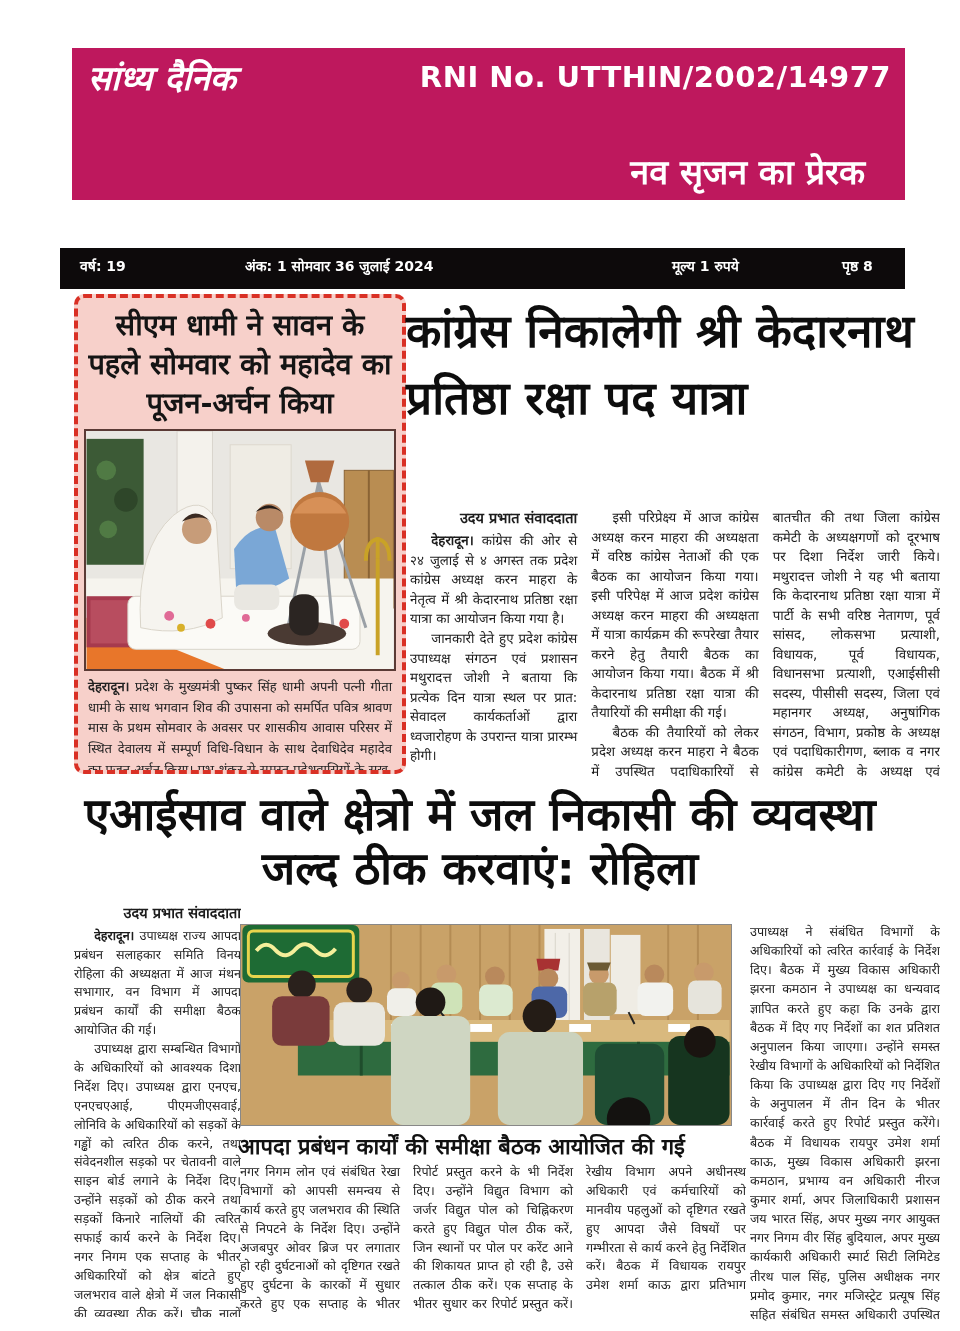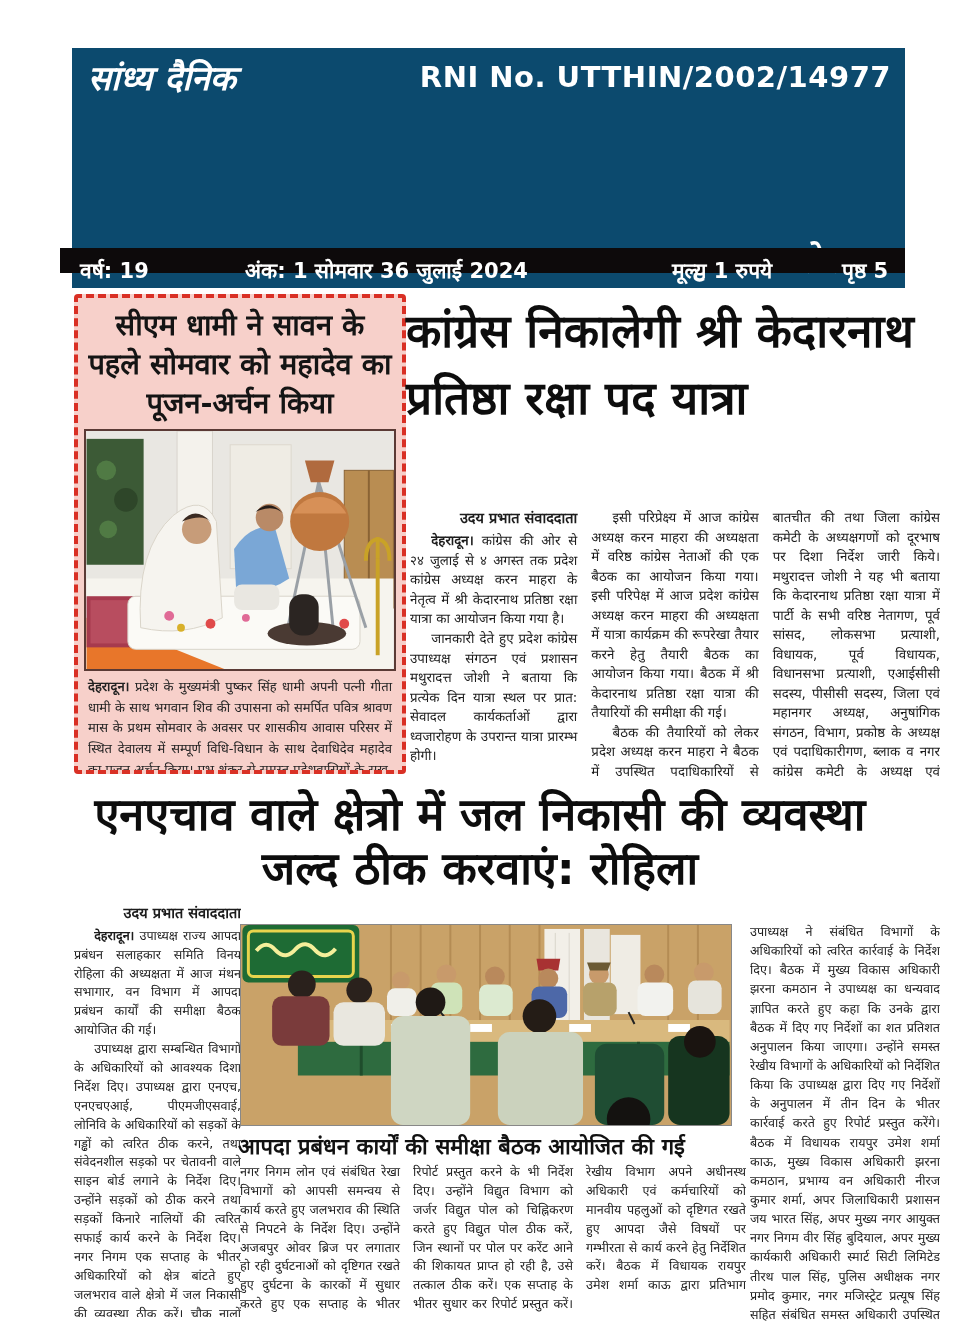--- a/index.html
+++ b/index.html
@@ -1,35 +1,35 @@
 <!DOCTYPE html>
 <html lang="hi"><head>
 <meta charset="utf-8">
 <style>
   * { margin:0; padding:0; box-sizing:border-box; }
   body { background:#ffffff; font-family:"DejaVu Sans", sans-serif; }
   .page { position:relative; width:960px; height:1331px; background:#ffffff; overflow:hidden; }
 
   
-  .masthead { position:absolute; left:72px; top:48px; width:833px; height:240px; background:#0c4a6e; color:#fff; }
+  .masthead { position:absolute; left:72px; top:48px; width:833px; height:152px; background:#be185d; color:#fff; }
   .edition { position:absolute; left:16px; top:6px; font-size:34px; font-weight:800; font-style:italic; }
   .rni { position:absolute; right:14px; top:12px; font-size:29px; font-weight:800; letter-spacing:.5px;text-align:right; }
   .paper-title { position:absolute; left:0; right:0; top:44px; text-align:center; font-size:94px; font-weight:800; line-height:1; letter-spacing:1px; white-space:nowrap; }
   .tagline { position:absolute; right:40px; bottom:6px; font-size:34px; font-weight:800;margin-top:6px; }
 
   
-  .infobar { position:absolute; left:60px; top:248px; width:845px; height:25px; background:#0d0a0b; color:#fff; font-weight:800; font-size:21px; }
+  .infobar { position:absolute; left:60px; top:248px; width:845px; height:41px; background:#0d0a0b; color:#fff; font-weight:800; font-size:14px; }
   .infobar span { position:absolute; top:8px; white-space:nowrap; }
   .ib-year  { left:20px; }
   .ib-issue { left:185px; }
   .ib-price { left:612px; }
   .ib-pages { left:782px; }
 
   
-  .leadbox { position:absolute; left:74px; top:294px; width:332px; height:480px; background:#f7d0ca; border:4px dashed #d93025; border-radius:4px; overflow:hidden; }
+  .leadbox { position:absolute; left:74px; top:294px; width:332px; height:480px; background:#f7d0ca; border:4px dashed #d93025; border-radius:10px; overflow:hidden; }
   .leadbox h2 { font-size:29px; font-weight:800; color:#141414; text-align:center; line-height:1.35; padding:8px 8px 4px; }
   .lead-photo { display:block; width:312px; height:242px; margin:2px auto 4px; border:2px solid #5b3a35; background:#e8e6e1; }
   .lead-caption { padding:2px 10px 8px; font-size:13px; line-height:1.58; color:#222; text-align:justify; }
   .lead-caption .dateline { font-weight:800; }
 
   
   .ked-headline { position:absolute; left:406px; top:298px; width:534px; height:206px; font-size:46px; font-weight:800; color:#0d0d0d; line-height:1.46; }
   .ked-body { position:absolute; left:410px; top:508px; width:530px; height:282px; column-count:3; column-gap:14px; font-size:13.3px; line-height:1.47; color:#1c1c1c; text-align:justify; overflow:hidden; }
   .byline { font-weight:800; text-align:right; font-size:14.5px; margin-bottom:2px; }
   .story-p { text-indent:1.6em; }
@@ -51,21 +51,21 @@
   <div class="masthead">
     <div class="edition">सांध्य दैनिक</div>
     <div class="rni">RNI No. UTTHIN/2002/14977</div>
     <div class="tagline">नव सृजन का प्रेरक</div>
   </div>
 
   <div class="infobar">
     <span class="ib-year">वर्ष:  19</span>
     <span class="ib-issue">अंक:  1 सोमवार 36 जुलाई 2024</span>
     <span class="ib-price">मूल्य 1 रुपये</span>
-    <span class="ib-pages">पृष्ठ 5</span>
+    <span class="ib-pages">पृष्ठ 8</span>
   </div>
 
   <div class="leadbox">
     <h2>सीएम धामी ने सावन के पहले सोमवार को महादेव का पूजन-अर्चन किया</h2>
 
     <svg class="lead-photo" viewBox="0 0 312 242" aria-hidden="true">
       <rect x="0" y="0" width="312" height="242" fill="#e9e7e2"></rect>
       <rect x="0" y="8" width="58" height="128" fill="#3c5a36"></rect>
       <circle cx="20" cy="40" r="10" fill="#507a44"></circle>
         <circle cx="40" cy="70" r="12" fill="#2e4629"></circle>
@@ -113,21 +113,21 @@
   <div class="ked-headline">कांग्रेस निकालेगी श्री केदारनाथ प्रतिष्ठा रक्षा पद यात्रा</div>
 
   <div class="ked-body">
     <div class="byline">उदय प्रभात संवाददाता</div>
     <p class="story-p"><span class="dateline">देहरादून।</span> <span>कांग्रेस की ओर से २४ जुलाई से ४ अगस्त तक प्रदेश कांग्रेस अध्यक्ष करन माहरा के नेतृत्व में श्री केदारनाथ प्रतिष्ठा रक्षा यात्रा का आयोजन किया गया है।</span></p>
     <p class="story-p">जानकारी देते हुए प्रदेश कांग्रेस उपाध्यक्ष संगठन एवं प्रशासन मथुरादत्त जोशी ने बताया कि प्रत्येक दिन यात्रा स्थल पर प्रात: सेवादल कार्यकर्ताओं द्वारा ध्वजारोहण के उपरान्त यात्रा प्रारम्भ होगी।</p>
     <p class="story-p">इसी परिप्रेक्ष्य में आज कांग्रेस अध्यक्ष करन माहरा की अध्यक्षता में वरिष्ठ कांग्रेस नेताओं की एक बैठक का आयोजन किया गया। इसी परिपेक्ष में आज प्रदेश कांग्रेस अध्यक्ष करन माहरा की अध्यक्षता में यात्रा कार्यक्रम की रूपरेखा तैयार करने हेतु तैयारी बैठक का आयोजन किया गया। बैठक में श्री केदारनाथ प्रतिष्ठा रक्षा यात्रा की तैयारियों की समीक्षा की गई।</p>
     <p class="story-p">बैठक की तैयारियों को लेकर प्रदेश अध्यक्ष करन माहरा ने बैठक में उपस्थित पदाधिकारियों से बातचीत की तथा जिला कांग्रेस कमेटी के अध्यक्षगणों को दूरभाष पर दिशा निर्देश जारी किये। मथुरादत्त जोशी ने यह भी बताया कि केदारनाथ प्रतिष्ठा रक्षा यात्रा में पार्टी के सभी वरिष्ठ नेतागण, पूर्व सांसद, लोकसभा प्रत्याशी, विधायक, पूर्व विधायक, विधानसभा प्रत्याशी, एआईसीसी सदस्य, पीसीसी सदस्य, जिला एवं महानगर अध्यक्ष, अनुषांगिक संगठन, विभाग, प्रकोष्ठ के अध्यक्ष एवं पदाधिकारीगण, ब्लाक व नगर कांग्रेस कमेटी के अध्यक्ष एवं पदाधिकारीगणों सहित हजारों की संख्या में कांग्रेस कार्यकर्ता प्रतिभाग करेंगे।</p>
   </div>
 
-  <div class="roh-headline">एनएचाव वाले क्षेत्रो में जल निकासी की व्यवस्था जल्द ठीक करवाएं: रोहिला</div>
+  <div class="roh-headline">एआईसाव वाले क्षेत्रो में जल निकासी की व्यवस्था जल्द ठीक करवाएं: रोहिला</div>
 
   <div class="roh-left">
     <div class="byline">उदय प्रभात संवाददाता</div>
     <p class="story-p"><span class="dateline">देहरादून।</span> <span>उपाध्यक्ष राज्य आपदा प्रबंधन सलाहकार समिति विनय रोहिला की अध्यक्षता में आज मंथन सभागार, वन विभाग में आपदा प्रबंधन कार्यों की समीक्षा बैठक आयोजित की गई।</span></p>
     <p class="story-p">उपाध्यक्ष द्वारा सम्बन्धित विभागों के अधिकारियों को आवश्यक दिशा निर्देश दिए। उपाध्यक्ष द्वारा एनएच, एनएचएआई, पीएमजीएसवाई, लोनिवि के अधिकारियों को सड़कों के गड्ढों को त्वरित ठीक करने, तथा संवेदनशील सड़को पर चेतावनी वाले साइन बोर्ड लगाने के निर्देश दिए। उन्होंने सड़कों को ठीक करने तथा सड़कों किनारे नालियों की त्वरित सफाई कार्य करने के निर्देश दिए। नगर निगम एक सप्ताह के भीतर अधिकारियों को क्षेत्र बांटते हुए जलभराव वाले क्षेत्रो में जल निकासी की व्यवस्था ठीक करें। चौक नालों को नाला गैंग के माध्यम से युद्धस्तर पर सफाई करवाएं। उन्होंने शहर अंतर्गत स्मार्ट सिटी लिमिटेड</p>
   </div>
 
   <svg class="meeting-photo" viewBox="0 0 492 202" aria-hidden="true">
     <rect x="0" y="0" width="492" height="202" fill="#c9a268"></rect>
     <g stroke="#b48c54" stroke-width="2">

